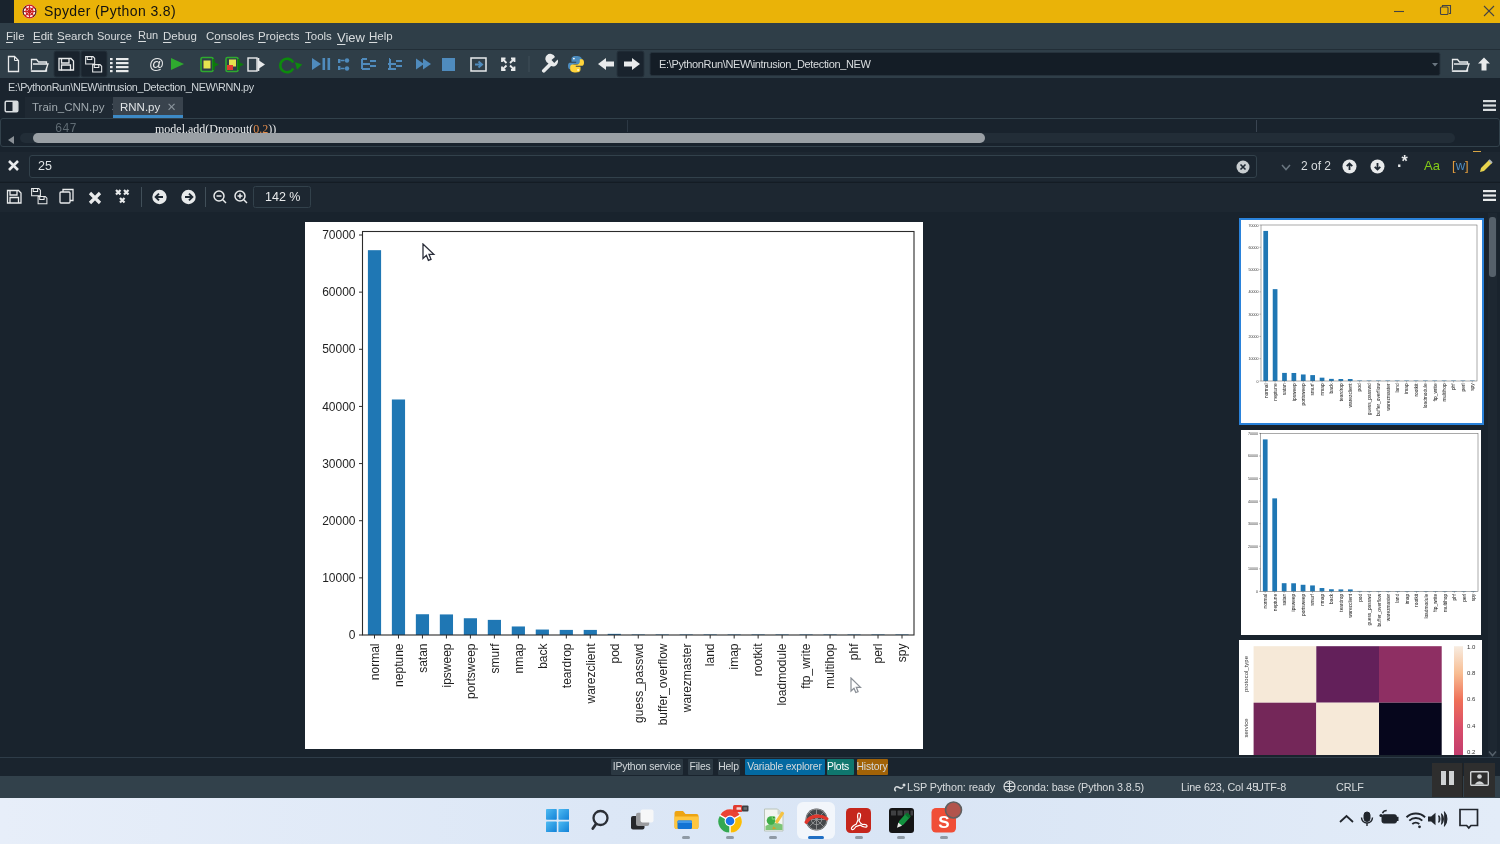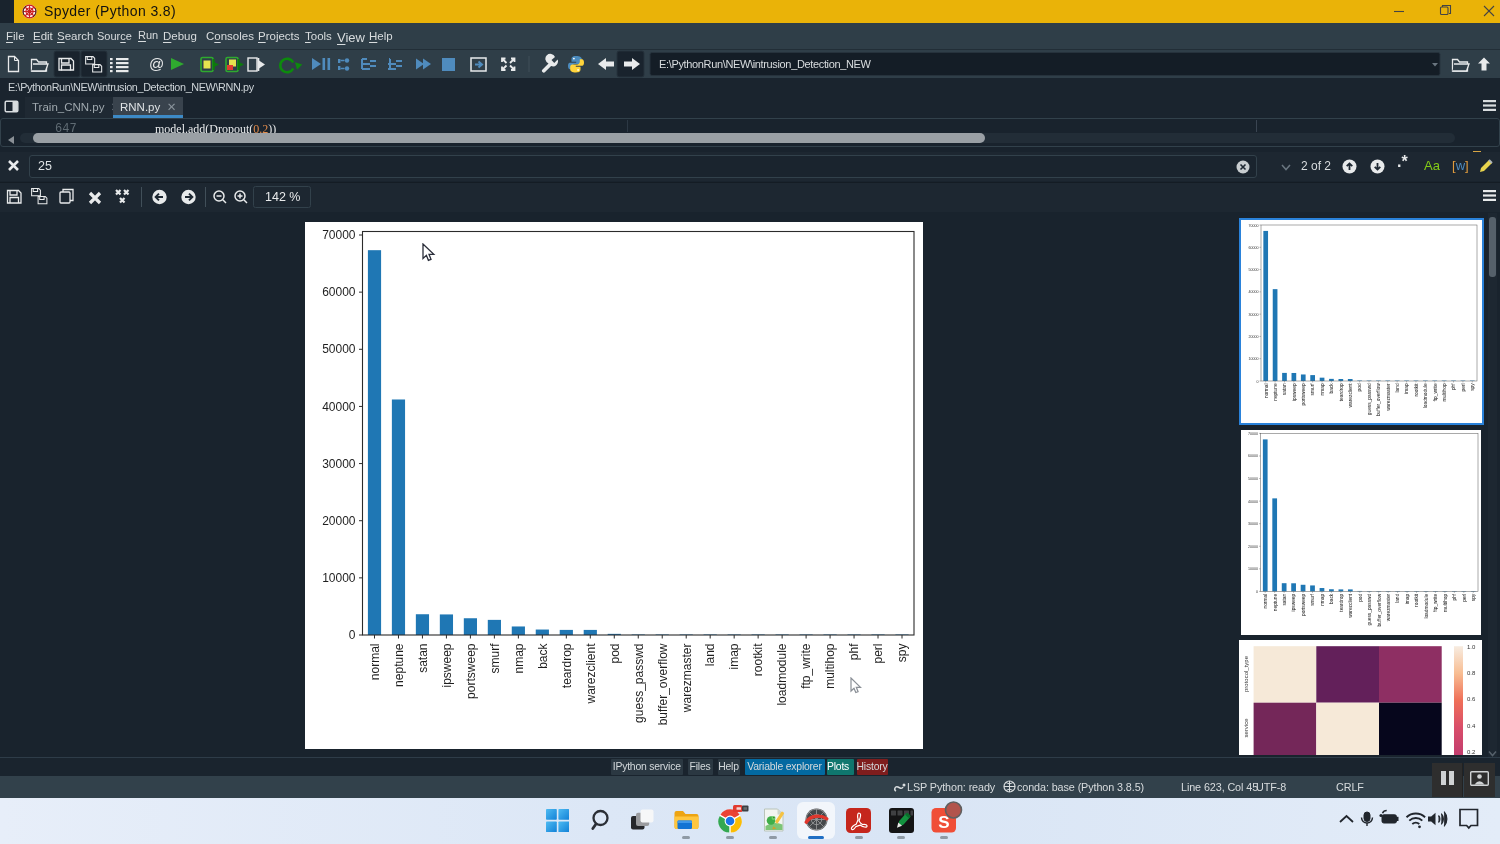--- a/index.html
+++ b/index.html
@@ -709,21 +709,21 @@
 <svg class="abs" style="left:1488px;top:750px" width="9" height="7" viewBox="0 0 9 7">
     <path d="M1 1.5 l3.5 4 3.5 -4" fill="none" stroke="#55606a" stroke-width="1.5"></path>
   </svg>
 <div class="abs" style="left:0;top:757px;width:1500px;height:1px;background:#2e3c48"></div>
 <div class="abs bottomtabs"></div>
 <div class="abs" style="left:611px;top:759px;width:71.5px;height:16px;background:#2b3842;color:#d4d9dc;font-size:10.4px;letter-spacing:-0.2px;line-height:16px;text-align:center;border-radius:1px;white-space:nowrap;overflow:hidden">IPython service</div>
 <div class="abs" style="left:687.5px;top:759px;width:25px;height:16px;background:#2b3842;color:#d4d9dc;font-size:10.4px;letter-spacing:-0.2px;line-height:16px;text-align:center;border-radius:1px;white-space:nowrap;overflow:hidden">Files</div>
 <div class="abs" style="left:717.5px;top:759px;width:22px;height:16px;background:#2b3842;color:#d4d9dc;font-size:10.4px;letter-spacing:-0.2px;line-height:16px;text-align:center;border-radius:1px;white-space:nowrap;overflow:hidden">Help</div>
 <div class="abs" style="left:744.5px;top:759px;width:80px;height:16px;background:#0369a1;color:#d4d9dc;font-size:10.4px;letter-spacing:-0.2px;line-height:16px;text-align:center;border-radius:1px;white-space:nowrap;overflow:hidden">Variable explorer</div>
 <div class="abs" style="left:827px;top:759px;width:26.5px;height:16px;background:#0f766e;color:#fff;font-size:10.4px;letter-spacing:-0.2px;line-height:16px;text-align:left;border-radius:1px;white-space:nowrap;overflow:hidden">Plots</div>
-<div class="abs" style="left:856.5px;top:759px;width:31px;height:16px;background:#7f1d1d;color:#d4d9dc;font-size:10.4px;letter-spacing:-0.2px;line-height:16px;text-align:center;border-radius:1px;white-space:nowrap;overflow:hidden">History</div>
+<div class="abs" style="left:856.5px;top:759px;width:31px;height:16px;background:#a16207;color:#d4d9dc;font-size:10.4px;letter-spacing:-0.2px;line-height:16px;text-align:center;border-radius:1px;white-space:nowrap;overflow:hidden">History</div>
 <div class="abs statusbar"></div>
 <svg class="abs" style="left:893px;top:780px" width="14" height="14" viewBox="0 0 14 14">
     <path d="M3 11 q-2 -1 -1 -3 q1 -2 3 -1 l2 1 q2 1 3 -1" fill="none" stroke="#d8dcde" stroke-width="1.5"></path>
     <circle cx="11" cy="5" r="1.5" fill="#d8dcde"></circle>
   </svg>
 <div class="abs st" style="left:907px;top:781px">LSP Python: ready</div>
 <svg class="abs" style="left:1003px;top:780px" width="13" height="13" viewBox="0 0 13 13">
     <circle cx="6.5" cy="6.5" r="5.5" fill="none" stroke="#d8dcde" stroke-width="1.2"></circle>
     <path d="M1 6.5 h11 M6.5 1 v11 M3 2.5 q3.5 3 7 0 M3 10.5 q3.5 -3 7 0" fill="none" stroke="#d8dcde" stroke-width="1"></path>
   </svg>

